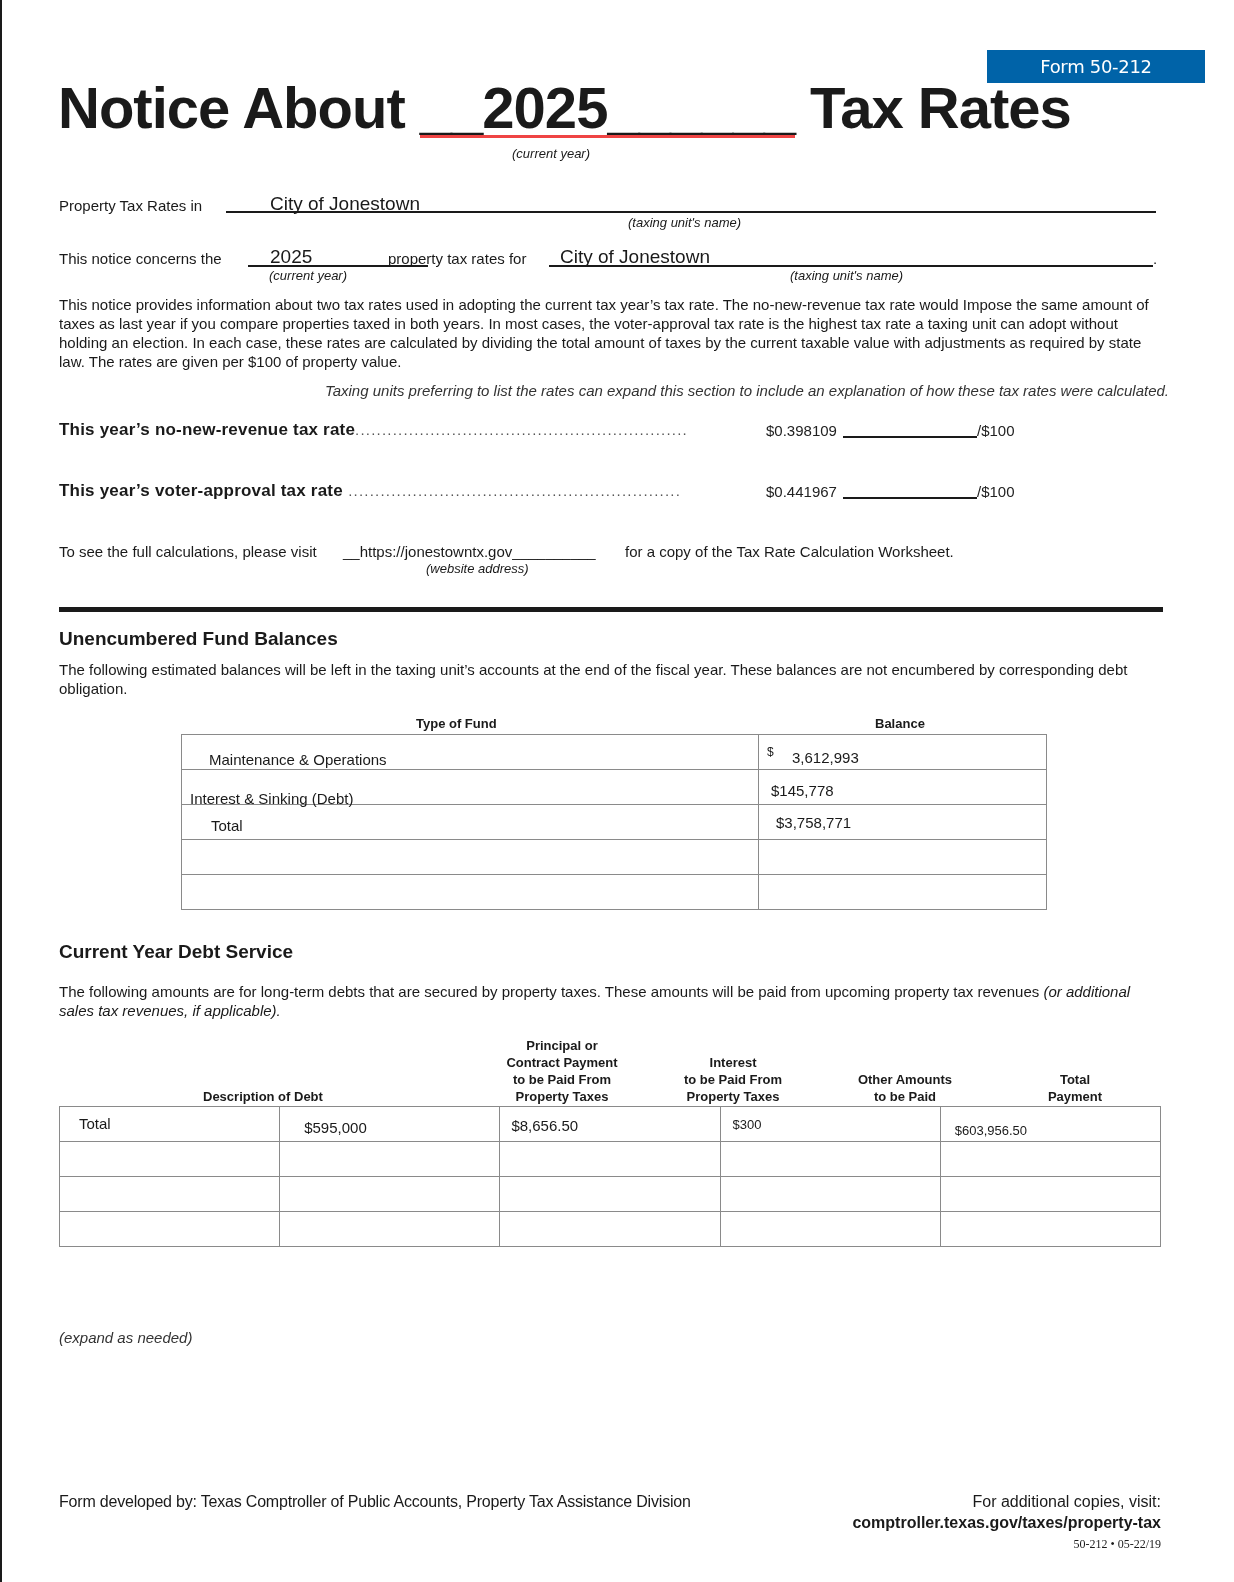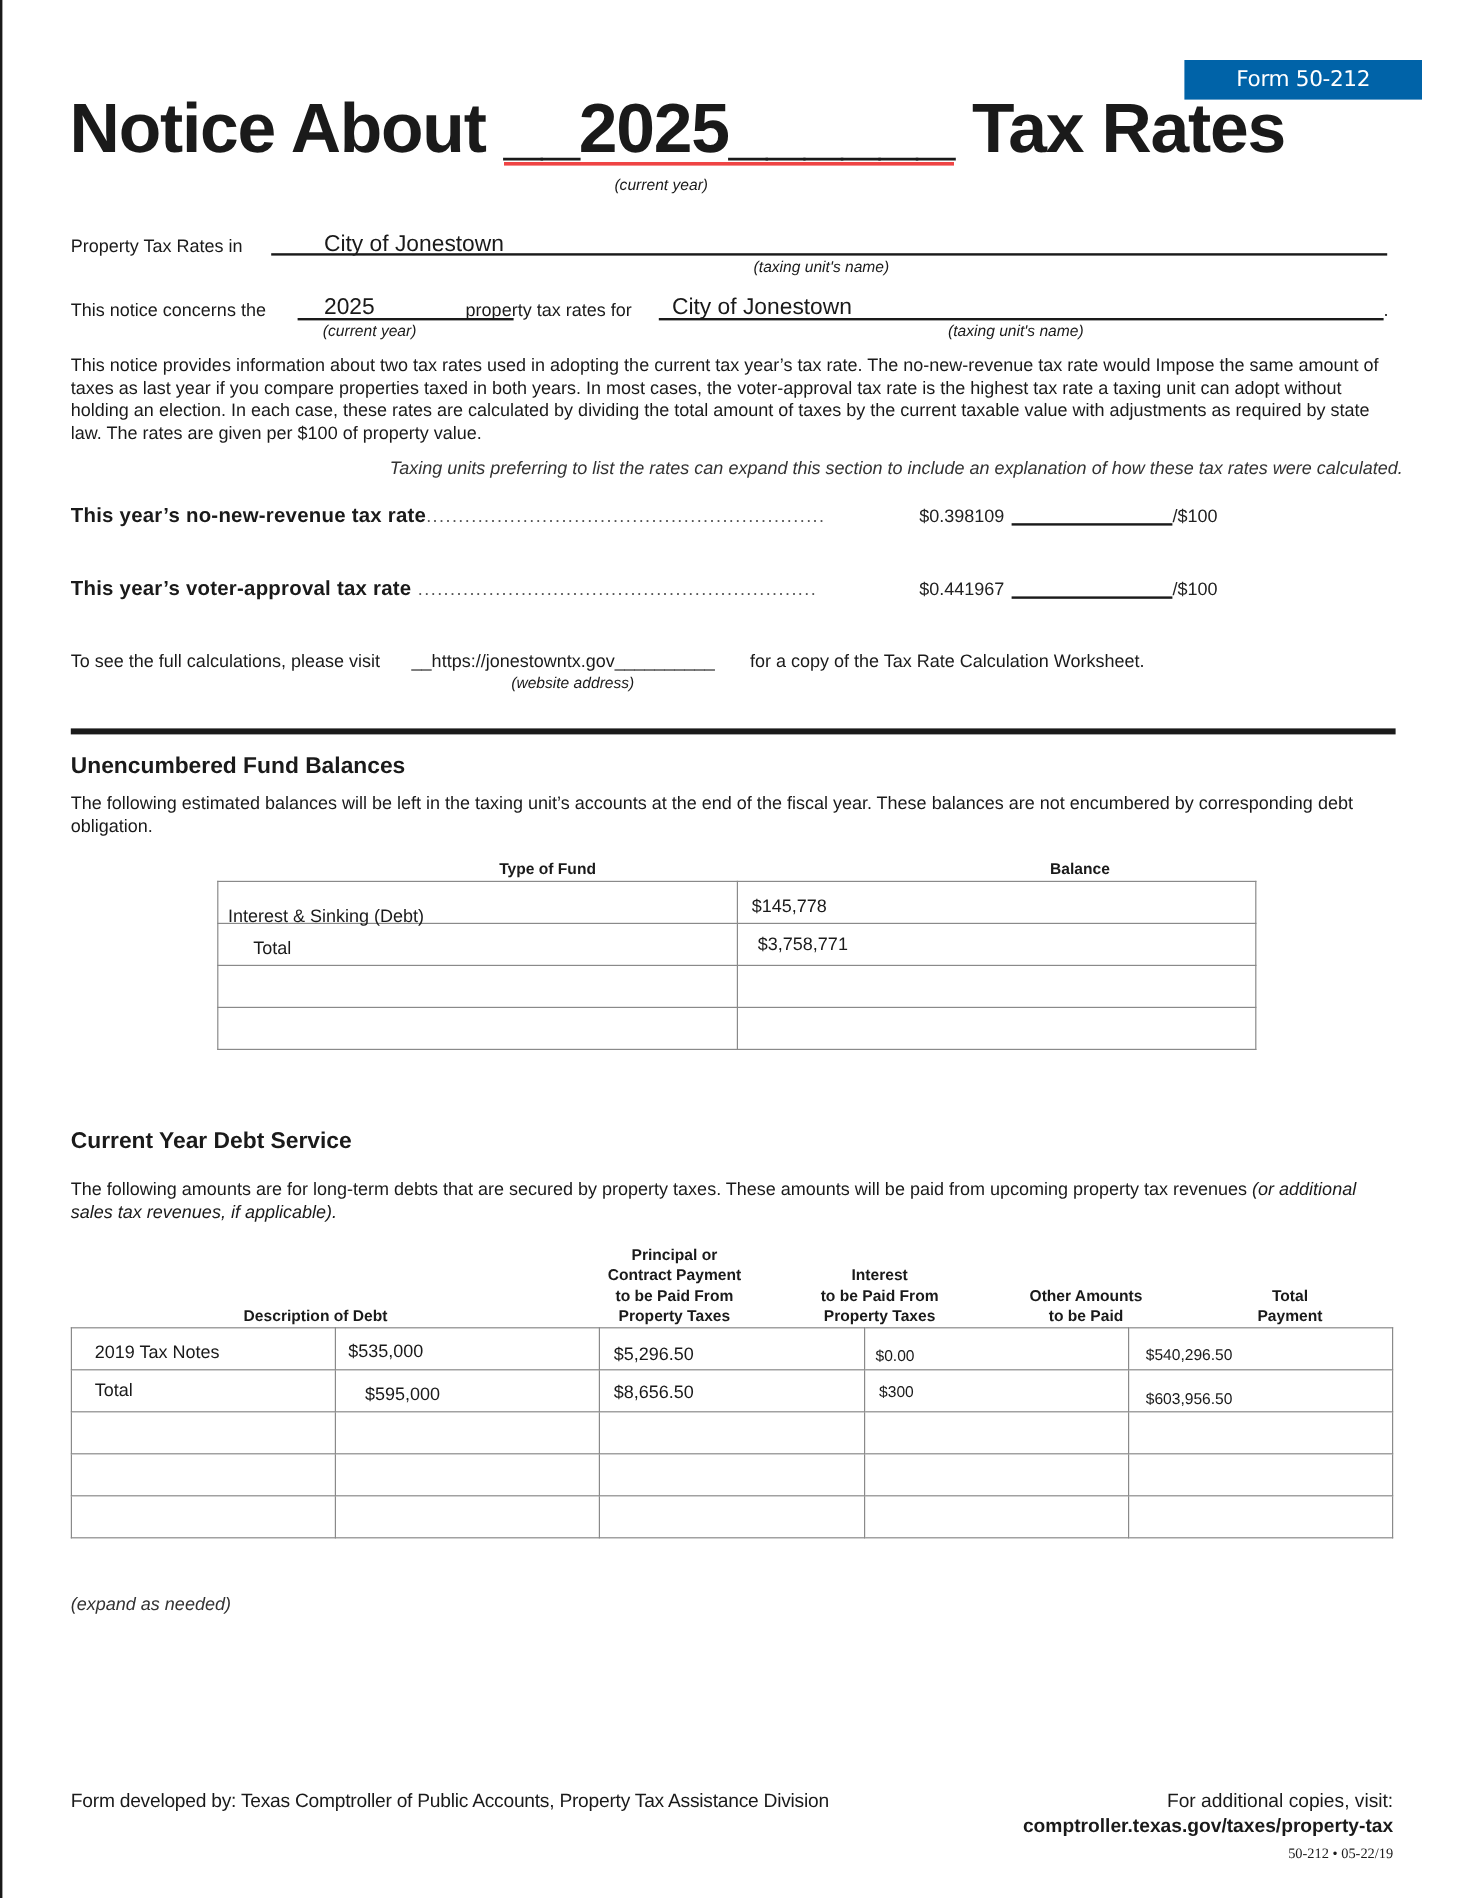--- a/index.html
+++ b/index.html
@@ -4,21 +4,21 @@
 <style>
   html, body { margin:0; padding:0; }
   body {
     width:1234px; height:1582px; position:relative; overflow:hidden;
     background:#ffffff; color:#1a1a1a;
     font-family:"Liberation Sans", sans-serif;
   }
   .left-edge { position:absolute; left:0; top:0; width:2px; height:1582px; background:#1a1a1a; }
   .abs { position:absolute; white-space:nowrap; }
   .badge {
-    position:absolute; left:987px; top:50px; width:198px; height:33px;
+    position:absolute; left:987px; top:50px; width:218px; height:33px;
     background:#0063a8; color:#fff; font-size:18px;
     display:flex; align-items:center; justify-content:center;
     font-family:"DejaVu Sans", sans-serif; font-weight:normal; letter-spacing:-0.3px;
   }
   .title {
     position:absolute; left:58px; top:74px; font-size:58px; font-weight:bold;
     letter-spacing:-1px; color:#1a1a1a; white-space:nowrap;
   }
   .title .u { display:inline-block; border-bottom:3px solid #ef4444; line-height:54px; }
   .cap { font-style:italic; font-size:13px; color:#1a1a1a; position:absolute; white-space:nowrap; }
@@ -95,20 +95,29 @@
 
 <div class="hr-thick"></div>
 
 <div class="h2" style="top:628px;">Unencumbered Fund Balances</div>
 <div class="para" style="top:660px; width:1110px;">The following estimated balances will be left in the taxing unit’s accounts at the end of the fiscal year. These balances are not encumbered by corresponding debt obligation.</div>
 <div class="th-abs" style="left:416px; top:715px;">Type of Fund</div>
 <div class="th-abs" style="left:875px; top:715px;">Balance</div>
 
 <table class="fund">
   <tbody>
+      <tr>
+    <td style="width:576px;">
+          <span class="cell-txt" style="left:27px; top:16px;">Maintenance &amp; Operations</span>
+        </td>
+    <td>
+          <span class="dollar" style="left:8px; top:10px;">$</span>
+          <span class="cell-txt" style="left:33px; top:14px;">3,612,993</span>
+        </td>
+  </tr>
   <tr>
     <td>
           <span class="cell-txt" style="left:8px; top:20px;">Interest &amp; Sinking (Debt)</span>
         </td>
     <td>
           <span class="cell-txt" style="left:12px; top:12px;">$145,778</span>
         </td>
   </tr>
   <tr>
     <td>
@@ -142,37 +151,20 @@
 Property Taxes</div>
 <div class="th-abs" style="left:840px; top:1071px; white-space:pre-line; width:130px;">Other Amounts
 to be Paid</div>
 <div class="th-abs" style="left:1010px; top:1071px; white-space:pre-line; width:130px;">Total
 Payment</div>
 
 <table class="debt">
   <tbody>
   <tr>
     <td>
-          <span class="cell-txt" style="left:19px; top:12px;">2019 Tax Notes</span>
-        </td>
-    <td>
-          <span class="cell-txt" style="left:10px; top:11px;">$535,000</span>
-        </td>
-    <td>
-          <span class="cell-txt" style="left:11px; top:13px;">$5,296.50</span>
-        </td>
-    <td>
-          <span class="cell-txt" style="left:9px; top:15px; font-size:13px;">$0.00</span>
-        </td>
-    <td>
-          <span class="cell-txt" style="left:14px; top:14px; font-size:13px;">$540,296.50</span>
-        </td>
-  </tr>
-  <tr>
-    <td>
           <span class="cell-txt" style="left:19px; top:8px;">Total</span>
         </td>
     <td>
           <span class="cell-txt" style="left:24px; top:12px;">$595,000</span>
         </td>
     <td>
           <span class="cell-txt" style="left:11px; top:10px;">$8,656.50</span>
         </td>
     <td>
           <span class="cell-txt" style="left:12px; top:10px; font-size:13px;">$300</span>

